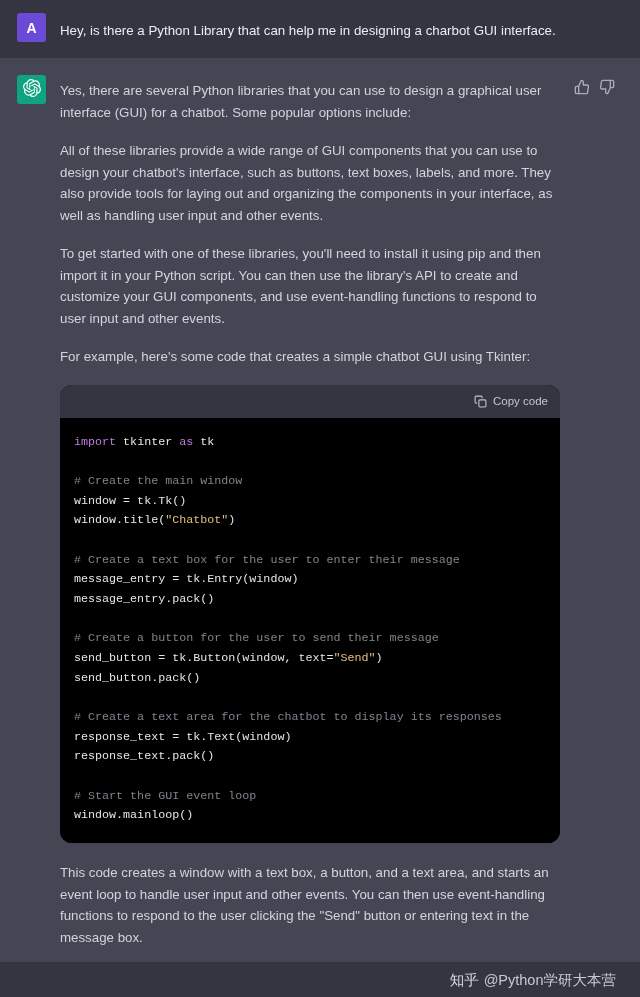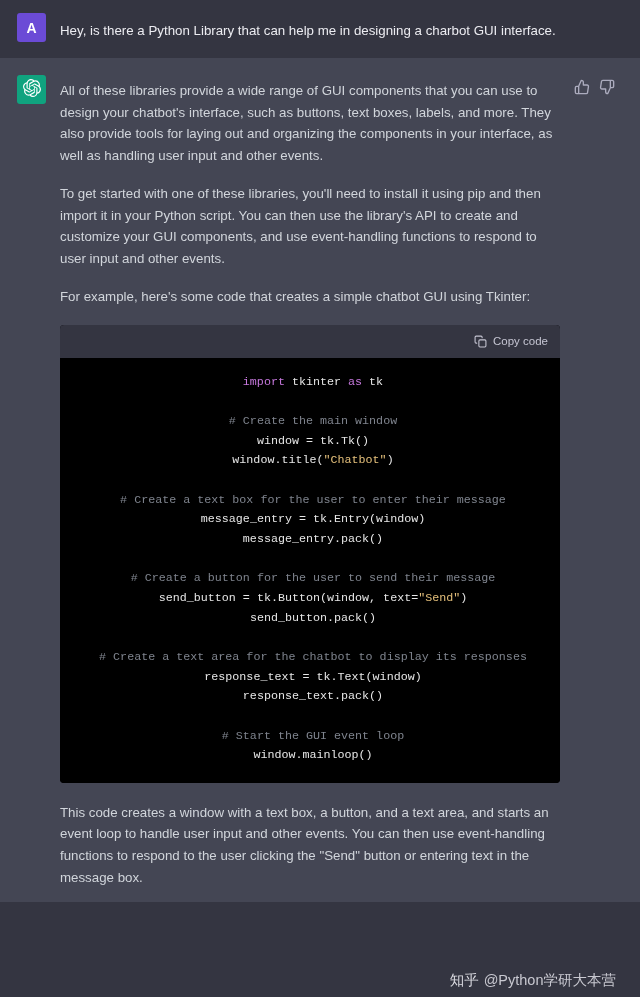--- a/index.html
+++ b/index.html
@@ -96,26 +96,25 @@
   .act-icon {
     width: 16px;
     height: 16px;
     color: #acacbe;
     cursor: pointer;
   }
   .act-icon svg { display: block; }
 
   
   .codeblock {
-    border-radius: 4px;
+    border-radius: 12px;
     overflow: hidden;
     margin: 3px 0 19px 0;
     background: #000;
     font-family: "Liberation Mono", "DejaVu Sans Mono", monospace;
-    text-align: center;
   }
   .code-header {
     background: #343541;
     height: 33px;
     display: flex;
     align-items: center;
     justify-content: flex-end;
     padding: 0 12px;
   }
   .copy-btn {
@@ -178,20 +177,21 @@
   <div class="msg msg-assistant">
     <div class="avatar avatar-assistant">
       <span>
         <svg width="18" height="18" viewBox="0 0 24 24" fill="#fff" aria-hidden="true">
           <path d="M22.28 9.82a5.98 5.98 0 0 0-.52-4.91 6.05 6.05 0 0 0-6.51-2.9A6.07 6.07 0 0 0 4.98 4.18a5.98 5.98 0 0 0-4 2.9 6.05 6.05 0 0 0 .75 7.1 5.98 5.98 0 0 0 .51 4.91 6.05 6.05 0 0 0 6.52 2.9A5.98 5.98 0 0 0 13.26 24a6.05 6.05 0 0 0 5.77-4.21 5.98 5.98 0 0 0 4-2.9 6.05 6.05 0 0 0-.75-7.07Zm-9.02 12.6a4.48 4.48 0 0 1-2.88-1.04l.14-.08 4.78-2.76a.79.79 0 0 0 .39-.68v-6.74l2.02 1.17a.07.07 0 0 1 .04.05v5.58a4.5 4.5 0 0 1-4.5 4.5ZM3.6 18.3a4.47 4.47 0 0 1-.54-3.01l.14.09 4.78 2.76c.24.14.54.14.79 0l5.84-3.37v2.33a.08.08 0 0 1-.03.06L9.74 19.95a4.5 4.5 0 0 1-6.14-1.65ZM2.34 7.9a4.49 4.49 0 0 1 2.35-1.98v5.68c0 .28.15.54.39.68l5.81 3.35-2.02 1.17a.08.08 0 0 1-.07 0l-4.83-2.79a4.5 4.5 0 0 1-1.64-6.14Zm16.6 3.86-5.84-3.39L15.1 7.2a.08.08 0 0 1 .07 0l4.83 2.79a4.49 4.49 0 0 1-.68 8.1v-5.68a.8.8 0 0 0-.39-.68Zm2.01-3.02-.14-.09-4.77-2.78a.78.78 0 0 0-.79 0L9.41 9.24V6.91a.07.07 0 0 1 .03-.06l4.83-2.79a4.5 4.5 0 0 1 6.68 4.66ZM8.31 12.86l-2.02-1.16a.08.08 0 0 1-.04-.06V6.07a4.5 4.5 0 0 1 7.38-3.45l-.14.08L8.71 5.46a.79.79 0 0 0-.39.68v6.72Zm1.1-2.37 2.6-1.5 2.61 1.5v3l-2.6 1.5-2.61-1.5v-3Z"></path>
         </svg>
       </span>
     </div>
 
     <div class="msg-body">
+      <p>Yes, there are several Python libraries that you can use to design a graphical user interface (GUI) for a chatbot. Some popular options include:</p>
 
 
       <p>All of these libraries provide a wide range of GUI components that you can use to design your chatbot's interface, such as buttons, text boxes, labels, and more. They also provide tools for laying out and organizing the components in your interface, as well as handling user input and other events.</p>
       <p>To get started with one of these libraries, you'll need to install it using pip and then import it in your Python script. You can then use the library's API to create and customize your GUI components, and use event-handling functions to respond to user input and other events.</p>
       <p>For example, here's some code that creates a simple chatbot GUI using Tkinter:</p>
 
       <div class="codeblock">
         <div class="code-header">
           <div class="copy-btn">
             <span>

